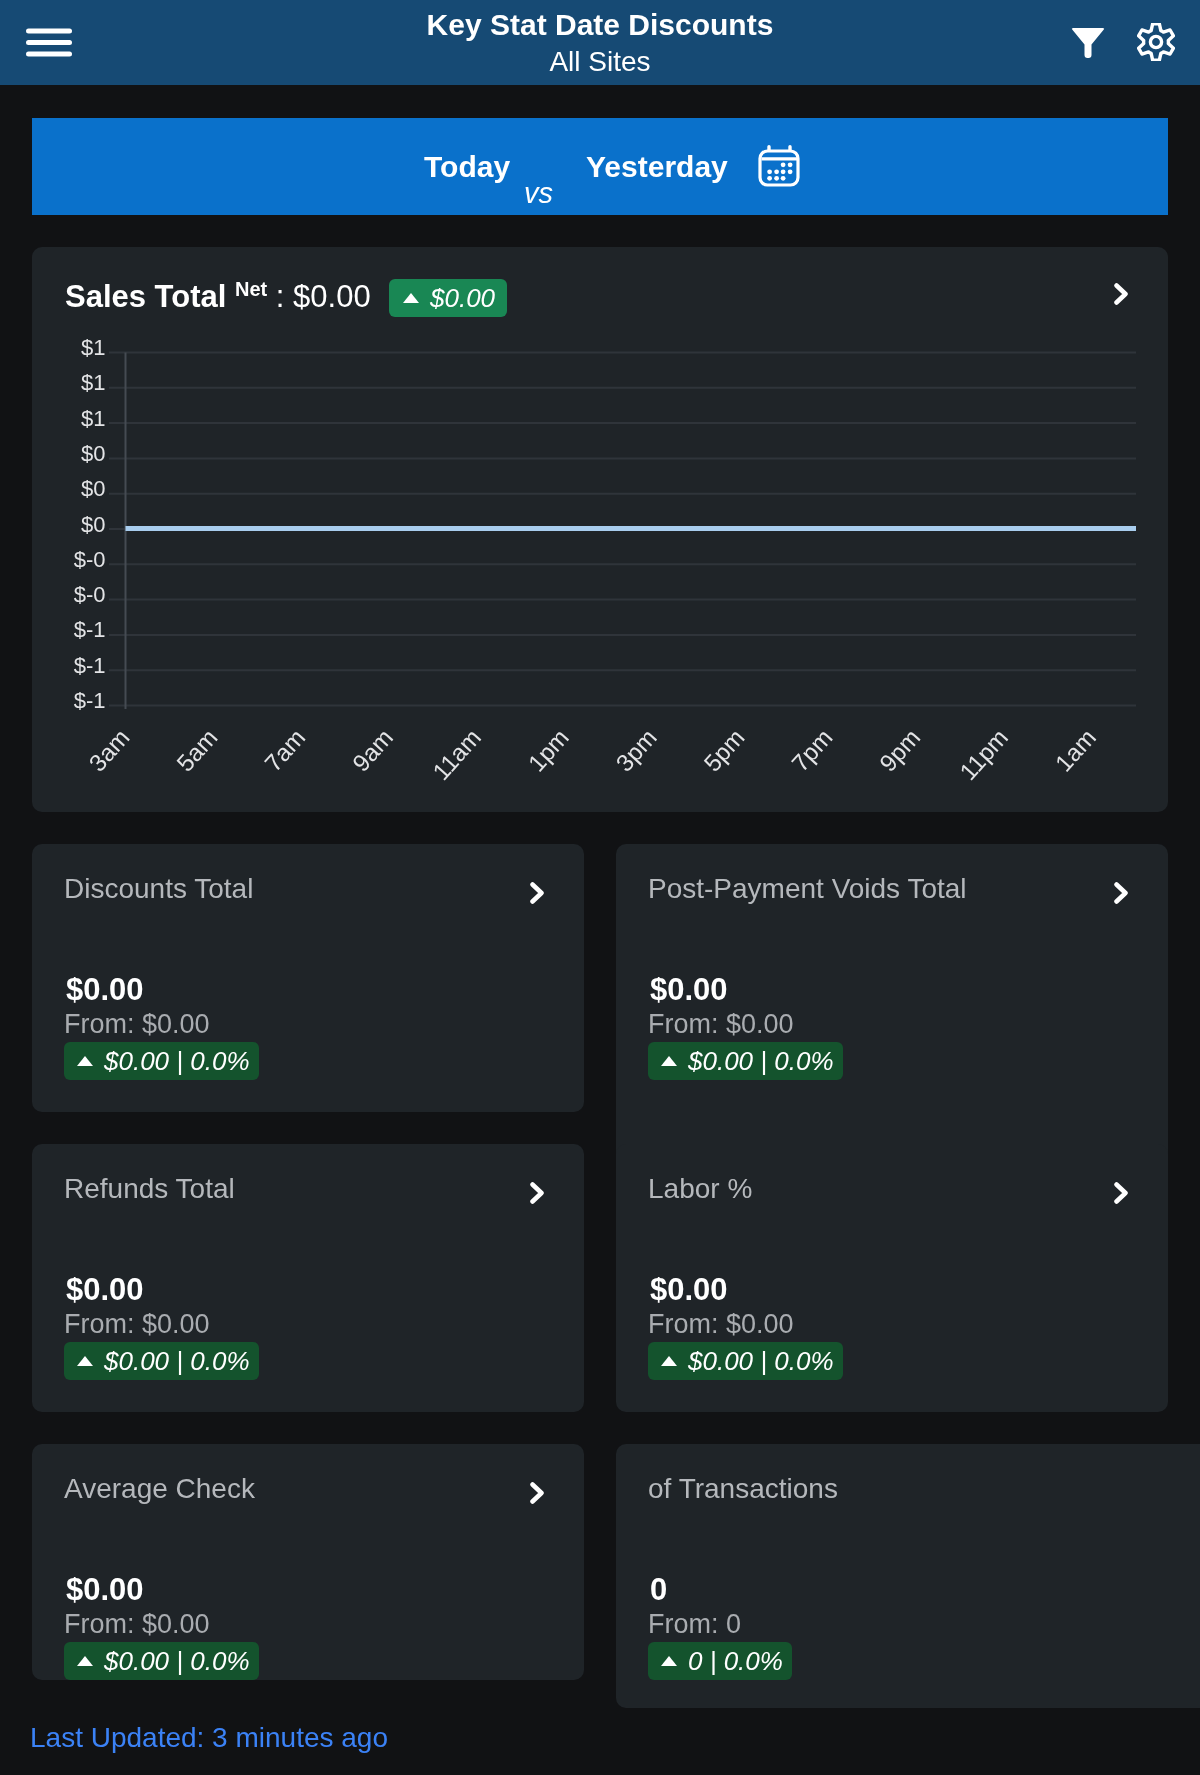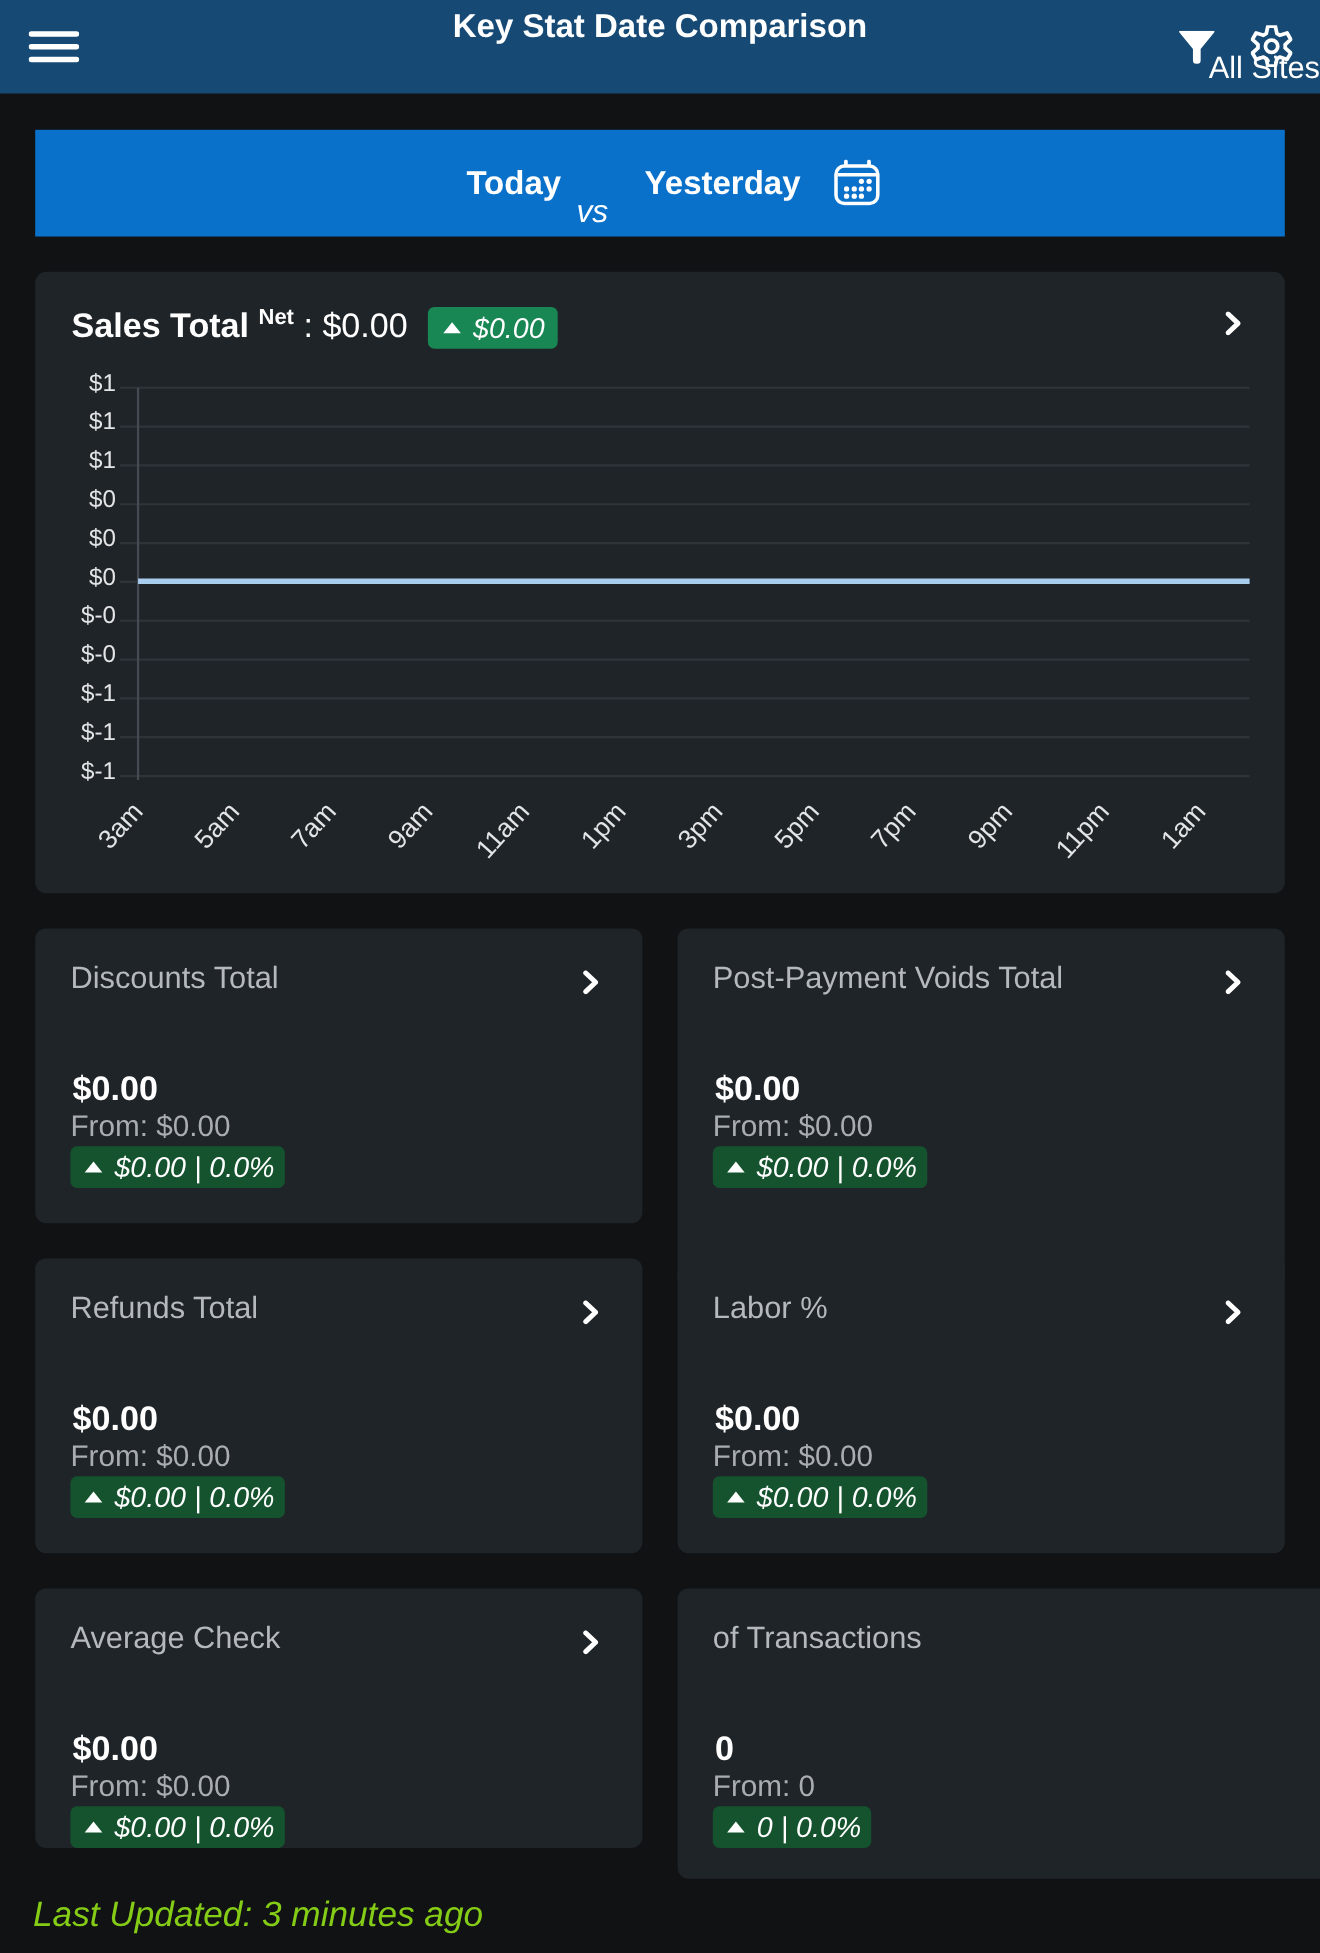--- a/index.html
+++ b/index.html
@@ -4,21 +4,21 @@
 <style>
 * { margin:0; padding:0; box-sizing:border-box; }
 svg text { font-family:"Liberation Sans",sans-serif; }
 html,body { width:1200px; height:1775px; background:#111214; font-family:"Liberation Sans",sans-serif; overflow:hidden; }
 .abs { position:absolute; }
 #page { position:relative; width:1200px; height:1775px; }
 
 
 #header { position:absolute; left:0; top:0; width:1200px; height:85px; background:#164a74; }
 #htitle { position:absolute; left:0; top:8px; width:1200px; text-align:center; color:#fff; font-size:30px; font-weight:bold; }
-#hsub { position:absolute; left:0; top:46px; width:1200px; text-align:right; color:#fff; font-size:28px; }
+#hsub { position:absolute; left:0; top:46px; width:1200px; text-align:center; color:#fff; font-size:28px; }
 
 
 #banner { position:absolute; left:32px; top:118px; width:1136px; height:97px; background:#0a71cb; border-radius:0; color:#fff; }
 #banner .t { position:absolute; font-size:30px; font-weight:bold; top:32px; }
 #banner .vs { position:absolute; font-size:29px; font-style:italic; top:33px; }
 #banner svg { position:absolute; }
 
 
 .card { position:absolute; background:#1f2428; border-radius:10px; }
 #chartcard { left:32px; top:247px; width:1136px; height:565px;padding-left:47px; }
@@ -29,32 +29,32 @@
 .tri { width:0; height:0; border-left:8.5px solid transparent; border-right:8.5px solid transparent; border-bottom:10.5px solid #fff; margin-right:11px; }
 .chev { position:absolute; }
 
 
 .sc-title { position:absolute; left:32px; top:29px; font-size:28px; color:#b5b8bc; }
 .sc-value { position:absolute; left:34px; top:128px; font-size:31px; font-weight:bold; color:#fff; }
 .sc-from { position:absolute; left:32px; top:165px; font-size:27px; color:#a9acb0; }
 .sc-badge { position:absolute; left:32px; top:198px; height:38px; padding:0 9px 0 12.5px; font-size:26px; font-style:italic; color:#fff; background:#14532d; border-radius:6px; display:flex; align-items:center; }
 .sc-badge .tri { margin-right:11.5px; }
 
-#lastupd { position:absolute; left:30px; top:1722px; font-size:32px; color:#84cc16;font-style:italic; }
+#lastupd { position:absolute; left:30px; top:1722px; font-size:28px; color:#3b82f6; }
 </style>
 </head>
 <body>
 <div id="page">
   <div id="header">
     <svg class="abs" style="left:26px; top:26px;" width="46" height="33" viewBox="0 0 46 33">
       <line x1="2.5" y1="5" x2="43.5" y2="5" stroke="#fff" stroke-width="5" stroke-linecap="round"></line>
       <line x1="2.5" y1="16.5" x2="43.5" y2="16.5" stroke="#fff" stroke-width="5" stroke-linecap="round"></line>
       <line x1="2.5" y1="28" x2="43.5" y2="28" stroke="#fff" stroke-width="5" stroke-linecap="round"></line>
     </svg>
-    <div id="htitle">Key Stat Date Comparison</div>
+    <div id="htitle">Key Stat Date Discounts</div>
     <div id="hsub">All Sites</div>
     <svg class="abs" style="left:1071px; top:28px;" width="34" height="31" viewBox="0 0 34 31">
       <path d="M2.2,0 L31.8,0 Q34,0 32.6,1.8 L20.5,16.5 L20.5,27 Q20.5,30 17.5,30 L16.5,30 Q13.5,30 13.5,27 L13.5,16.5 L1.4,1.8 Q0,0 2.2,0 Z" fill="#fff"></path>
     </svg>
     <svg class="abs" style="left:1137px; top:23px;" width="38" height="38" viewBox="-19 -19 38 38">
       <path d="M-4.85,-11.41 L-3.37,-18.19 L3.37,-18.19 L4.85,-11.41 A12.4,12.4 0 0 1 7.46,-9.9 L14.07,-12.01 L17.44,-6.18 L12.31,-1.51 A12.4,12.4 0 0 1 12.31,1.51 L17.44,6.18 L14.07,12.01 L7.46,9.9 A12.4,12.4 0 0 1 4.85,11.41 L3.37,18.19 L-3.37,18.19 L-4.85,11.41 A12.4,12.4 0 0 1 -7.46,9.9 L-14.07,12.01 L-17.44,6.18 L-12.31,1.51 A12.4,12.4 0 0 1 -12.31,-1.51 L-17.44,-6.18 L-14.07,-12.01 L-7.46,-9.9 A12.4,12.4 0 0 1 -4.85,-11.41 Z" fill="none" stroke="#fff" stroke-width="3.4" stroke-linejoin="round"></path>
       <circle cx="0" cy="0" r="5.6" fill="none" stroke="#fff" stroke-width="3.4"></circle>
     </svg>
   </div>
 

